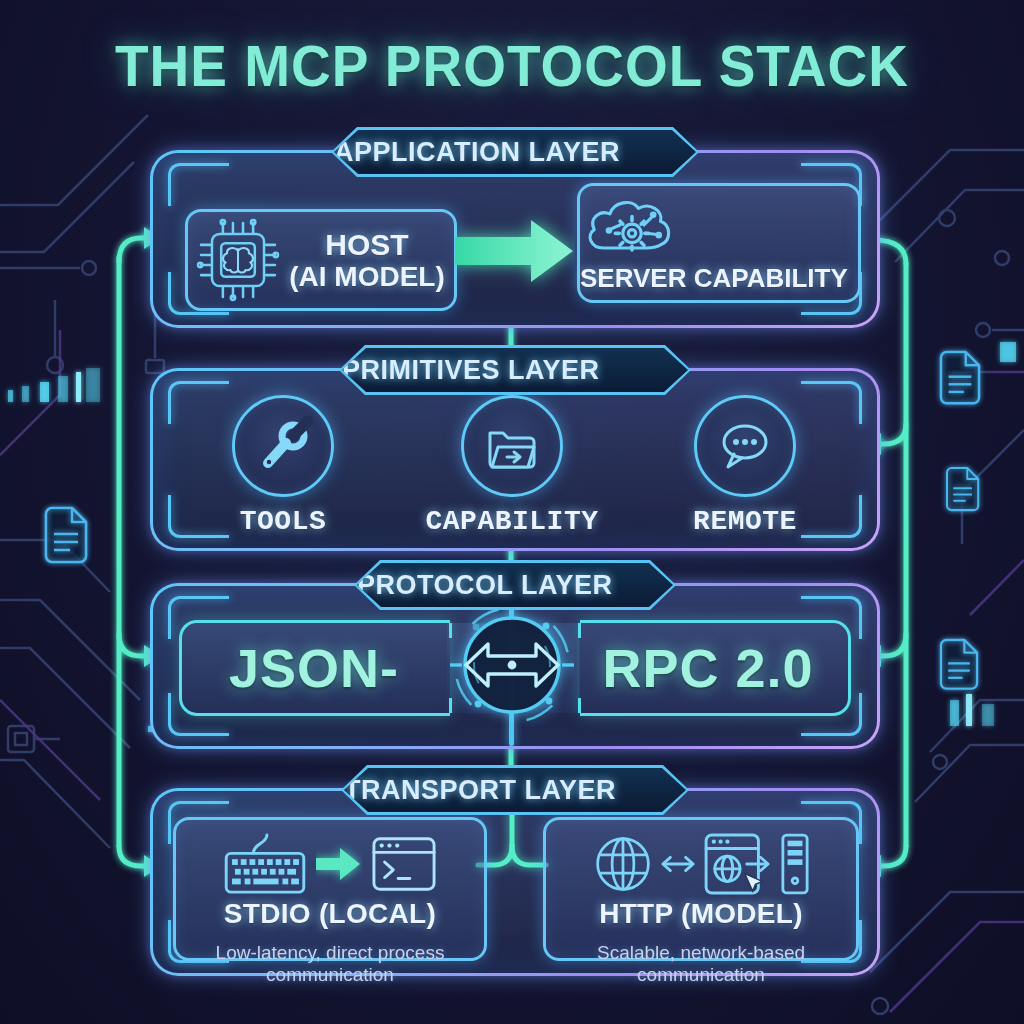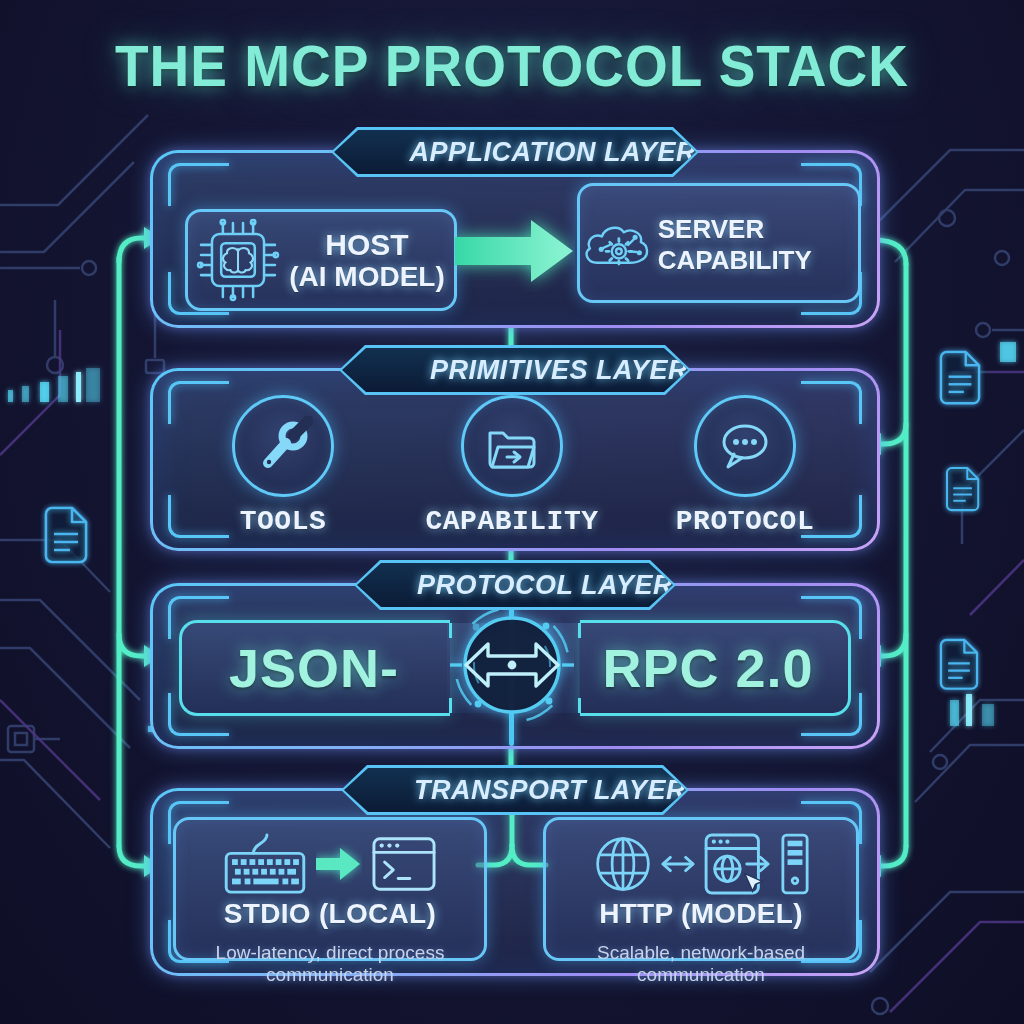--- a/index.html
+++ b/index.html
@@ -40,24 +40,23 @@
   .brk.br{bottom:10px;right:15px;border-bottom:3px solid #58c6f6;border-right:3px solid #58c6f6;border-bottom-right-radius:12px;}
 
   
   .badge{
     position:absolute;top:-26px;left:50%;transform:translateX(-50%);height:50px;z-index:7;
     background:#57c4f5;
     clip-path:polygon(0 50%,26px 0,calc(100% - 26px) 0,100% 50%,calc(100% - 26px) 100%,26px 100%);
     filter:drop-shadow(0 0 9px rgba(90,200,255,.95));
   }
   .badge-in{
-    position:absolute;inset:3px;display:flex;align-items:center;justify-content:flex-end;
+    position:absolute;inset:3px;display:flex;align-items:center;justify-content:flex-start;
     clip-path:polygon(0 50%,24px 0,calc(100% - 24px) 0,100% 50%,calc(100% - 24px) 100%,24px 100%);
     background:linear-gradient(180deg,#123050,#0b1b36);
-    font-style:italic;
   }
   .badge-label{
     font-size:27px;font-weight:bold;letter-spacing:.5px;color:#d8edff;
     text-shadow:0 0 9px rgba(130,215,255,.9);white-space:nowrap;
   }
 
   
   .card{
     position:absolute;border:3px solid #67c7f6;border-radius:16px;
     background:linear-gradient(180deg,rgba(74,98,152,.42),rgba(42,57,104,.58));
@@ -285,21 +284,21 @@
       <svg class="abs" style="left:302px;top:56px" width="120" height="84" viewBox="0 0 120 84">
         <defs>
             <linearGradient id="ag2" x1="0" y1="0" x2="1" y2="0">
           <stop offset="0" stop-color="#37d8a6"></stop>
               <stop offset="1" stop-color="#8ff5d4"></stop>
             </linearGradient>
           </defs>
         <polygon points="0,28 76,28 76,11 118,42 76,73 76,56 0,56" fill="url(#ag2)" style="filter:drop-shadow(0 0 8px rgba(80,240,190,.8))"></polygon>
       </svg>
 
-      <div class="card" style="left:424px;top:30px;width:278px;height:114px;display:flex;flex-direction:row;align-items:center;">
+      <div class="card" style="left:424px;top:30px;width:278px;height:114px;display:flex;flex-direction:column;align-items:flex-start;">
         <svg width="104" height="70" viewBox="0 0 110 76" style="margin-top:4px">
           <g stroke="#6fd0f7" stroke-width="3.4" fill="none" stroke-linecap="round" stroke-linejoin="round">
             <path d="M24,63 C10,63 5,49 14,43 C8,31 20,21 31,26 C35,13 55,9 62,20 C74,13 89,22 86,34 C97,38 98,54 87,59 C82,63 76,63 70,63 Z"></path>
             <circle cx="55" cy="47" r="10"></circle>
             <circle cx="55" cy="47" r="4"></circle>
             <g stroke-width="4">
               <line x1="55" y1="33" x2="55" y2="29"></line>
                 <line x1="55" y1="61" x2="55" y2="65"></line>
               <line x1="41" y1="47" x2="37" y2="47"></line>
                 <line x1="69" y1="47" x2="73" y2="47"></line>
@@ -371,21 +370,21 @@
               <ellipse cx="30" cy="26" rx="21" ry="16"></ellipse>
               <path d="M19,38 L13,51 L27,42"></path>
             </g>
             <g fill="#86d8f8">
               <circle cx="21" cy="26" r="3"></circle>
                 <circle cx="30" cy="26" r="3"></circle>
                 <circle cx="39" cy="26" r="3"></circle>
             </g>
           </svg>
         </div>
-        <div class="prim-label glow-white">PROTOCOL</div>
+        <div class="prim-label glow-white">REMOTE</div>
       </div>
     </div>
   </div>
 
   <div class="layer" style="top:583px;height:160px">
     <div class="layer-inner">
       <div class="brk tl"></div>
       <div class="brk tr"></div>
       <div class="brk bl"></div>
       <div class="brk br"></div>

